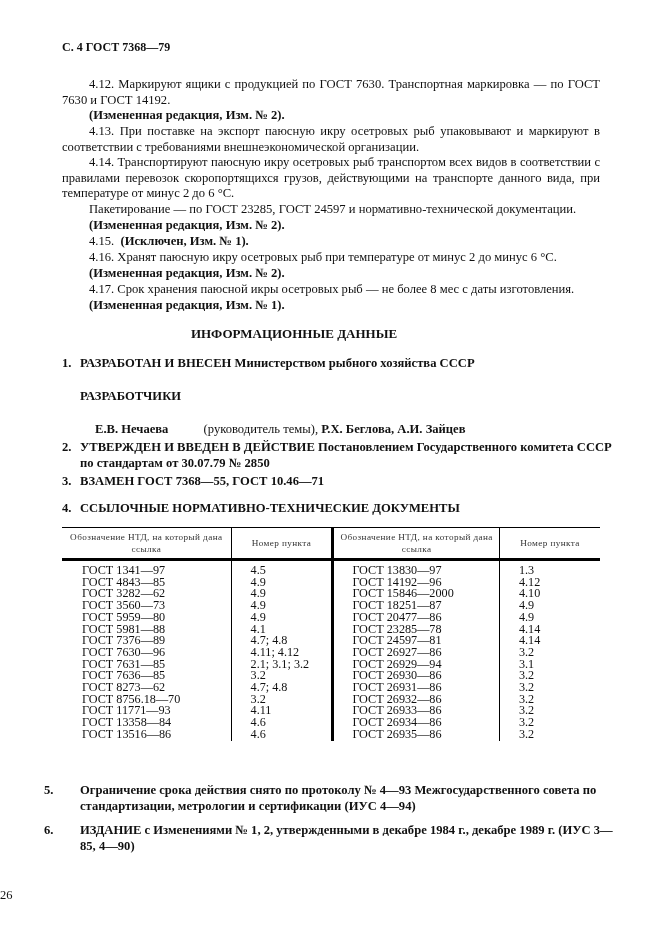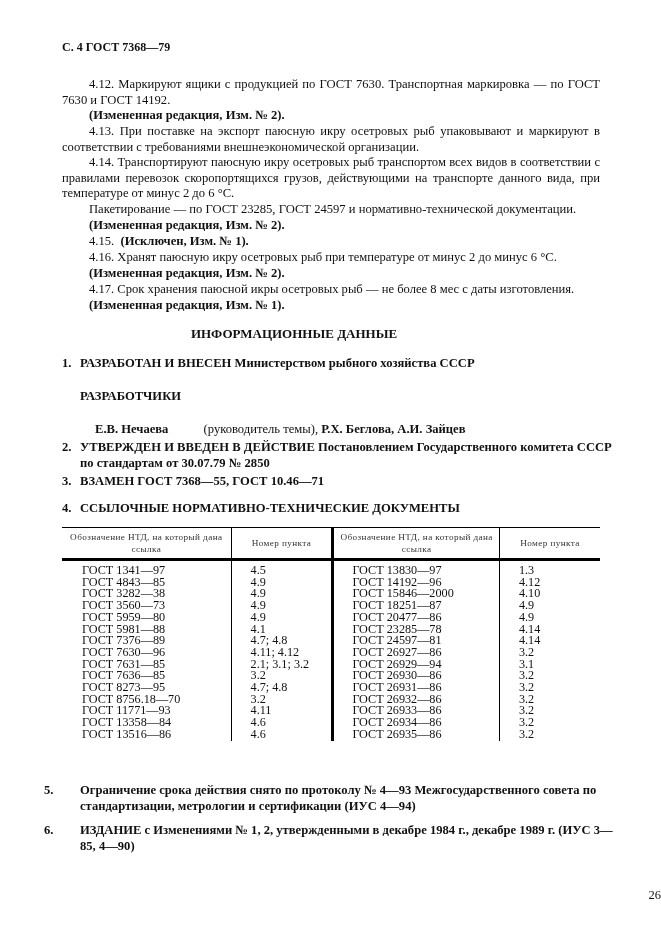--- a/index.html
+++ b/index.html
@@ -32,21 +32,21 @@
   table.ntd td { padding: 0; line-height: 11.7px; vertical-align: top; }
   .c1 { width: 175px; }
   .c2 { width: 95px; border-left: 1px solid #000; }
   .c3 { width: 172px; border-left: 3px solid #000; }
   .c4 { width: 96px; border-left: 1.5px solid #000; }
   td.c1 { padding-left: 20px !important; }
   td.c2 { padding-left: 19px !important; }
   td.c3 { padding-left: 18px !important; }
   td.c4 { padding-left: 19px !important; }
   tr.first td { padding-top: 4px !important; }
-  .pageno { position: absolute; left: 0; width: 661px; text-align: right; top: 888px; font-size: 12.5px; }
+  .pageno { position: absolute; left: 0; width: 661px; text-align: left; top: 888px; font-size: 12.5px; }
 </style>
 </head>
 <body>
 
 <div class="abs hdr">С. 4 ГОСТ 7368—79</div>
 
 <div class="p ind" style="top:77px;">4.12. Маркируют ящики с продукцией по ГОСТ 7630. Транспортная маркировка — по ГОСТ 7630 и ГОСТ 14192.</div>
 <div class="p in27 b" style="top:108px;">(Измененная редакция, Изм. № 2).</div>
 <div class="p ind" style="top:124px;">4.13. При поставке на экспорт паюсную икру осетровых рыб упаковывают и маркируют в соответствии с требованиями внешнеэкономической организации.</div>
 <div class="p ind" style="top:155px;">4.14. Транспортируют паюсную икру осетровых рыб транспортом всех видов в соответствии с правилами перевозок скоропортящихся грузов, действующими на транспорте данного вида, при температуре от минус 2 до 6 °С.</div>
@@ -98,21 +98,21 @@
         <td class="c3">ГОСТ 13830—97</td>
         <td class="c4">1.3</td>
       </tr>
       <tr>
         <td class="c1">ГОСТ 4843—85</td>
         <td class="c2">4.9</td>
         <td class="c3">ГОСТ 14192—96</td>
         <td class="c4">4.12</td>
       </tr>
       <tr>
-        <td class="c1">ГОСТ 3282—38</td>
+        <td class="c1">ГОСТ 3282—62</td>
         <td class="c2">4.9</td>
         <td class="c3">ГОСТ 15846—2000</td>
         <td class="c4">4.10</td>
       </tr>
       <tr>
         <td class="c1">ГОСТ 3560—73</td>
         <td class="c2">4.9</td>
         <td class="c3">ГОСТ 18251—87</td>
         <td class="c4">4.9</td>
       </tr>
@@ -146,21 +146,21 @@
         <td class="c3">ГОСТ 26929—94</td>
         <td class="c4">3.1</td>
       </tr>
       <tr>
         <td class="c1">ГОСТ 7636—85</td>
         <td class="c2">3.2</td>
         <td class="c3">ГОСТ 26930—86</td>
         <td class="c4">3.2</td>
       </tr>
       <tr>
-        <td class="c1">ГОСТ 8273—95</td>
+        <td class="c1">ГОСТ 8273—62</td>
         <td class="c2">4.7; 4.8</td>
         <td class="c3">ГОСТ 26931—86</td>
         <td class="c4">3.2</td>
       </tr>
       <tr>
         <td class="c1">ГОСТ 8756.18—70</td>
         <td class="c2">3.2</td>
         <td class="c3">ГОСТ 26932—86</td>
         <td class="c4">3.2</td>
       </tr>

